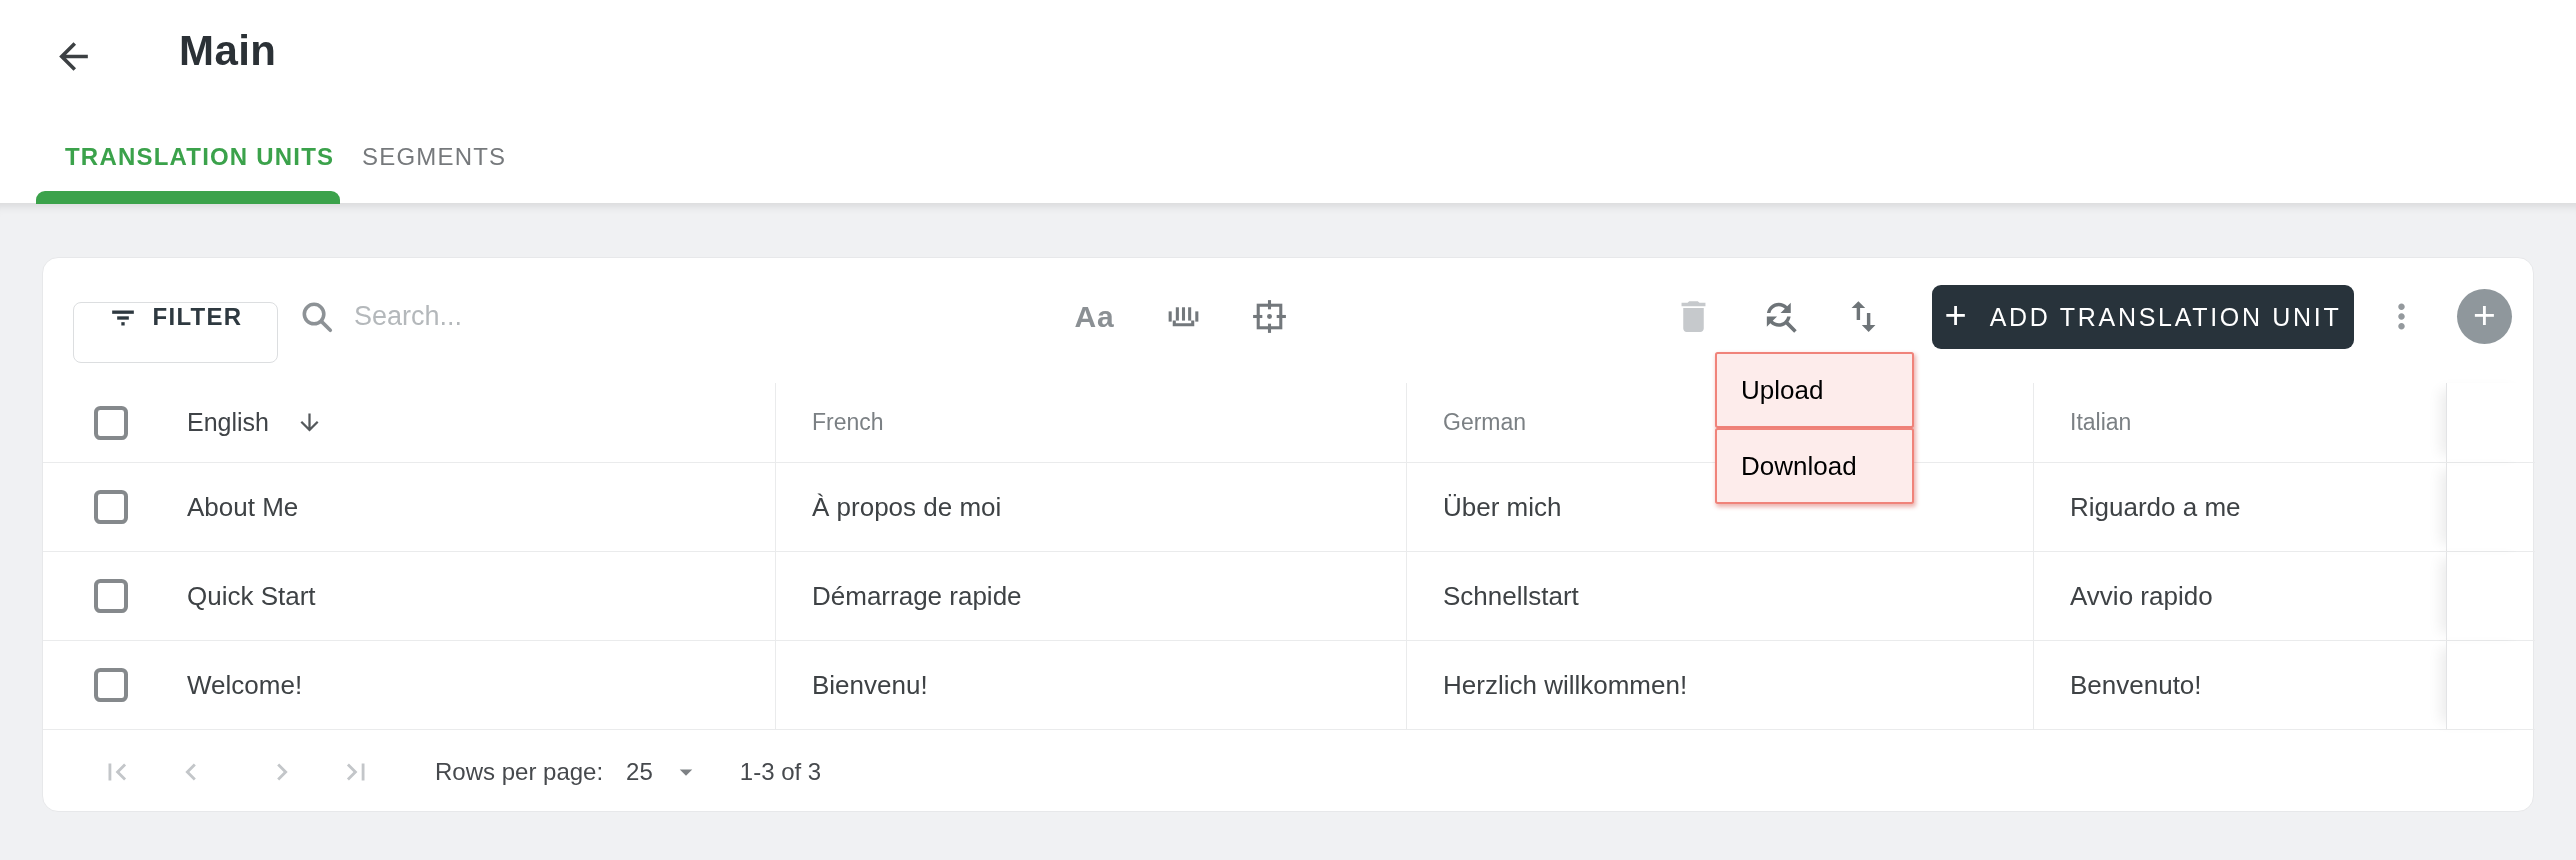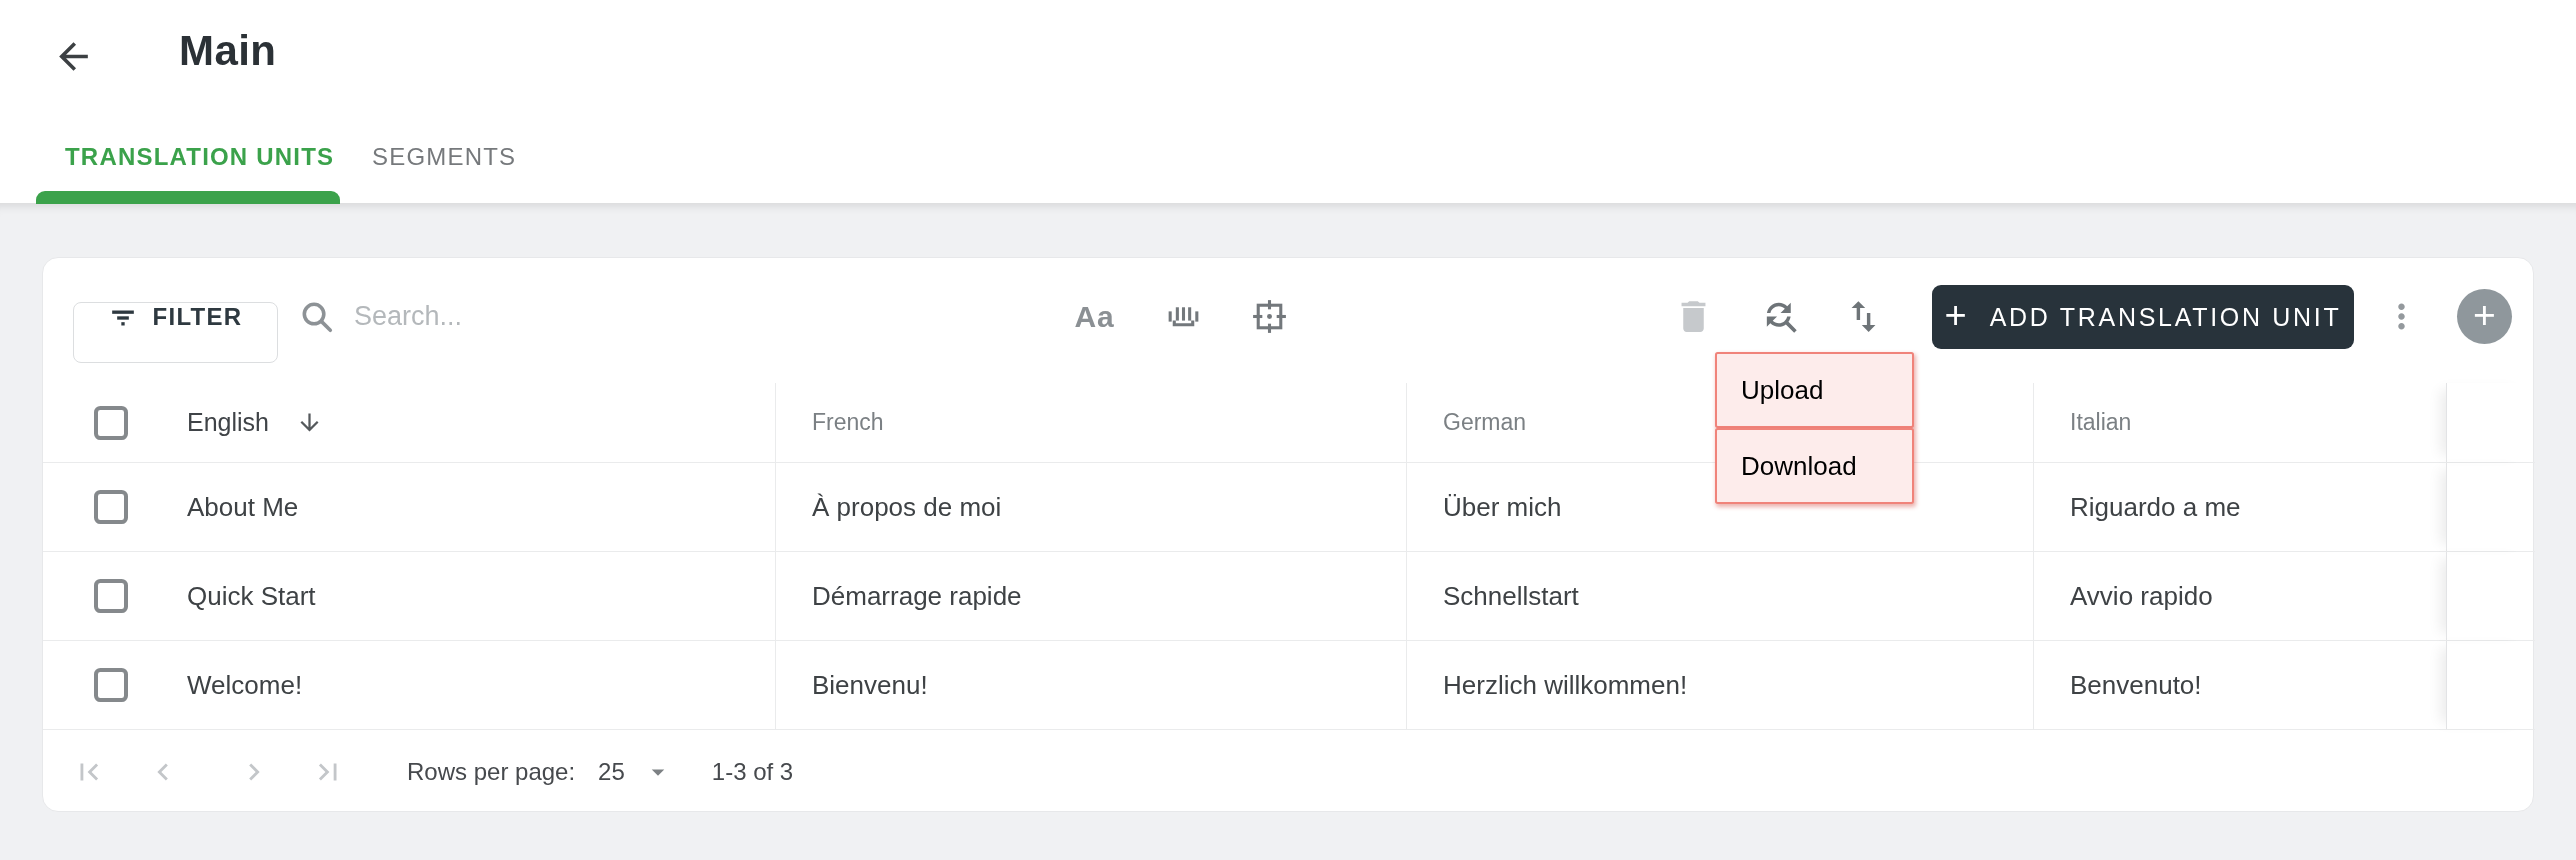--- a/index.html
+++ b/index.html
@@ -10,21 +10,21 @@
     -webkit-font-smoothing:antialiased;
   }
 
   
   .topbar { position:absolute; left:0; top:0; width:2576px; height:203px; background:#fff; z-index:2; }
   .back-btn { position:absolute; left:50px; top:34px; width:47px; height:47px; display:flex; align-items:center; justify-content:center; cursor:pointer; }
   .page-title { position:absolute; left:147px; top:27px; font-size:42px; font-weight:700; color:#2b3136; letter-spacing:0.4px;margin-left:32px; }
 
   .tab { position:absolute; top:143px; font-size:24px; font-weight:600; letter-spacing:1.2px; cursor:pointer; }
   .tab.active { left:65px; color:#3ba24b; }
-  .tab.inactive { left:372px; color:#76797c; font-weight:500; }
+  .tab.inactive { left:362px; color:#76797c; font-weight:500; }
   .tab-underline { position:absolute; left:36px; top:191px; width:304px; height:12.5px; background:#3ba24b; border-radius:9px 9px 0 0; }
 
   
   .page-bg { position:absolute; left:0; top:203px; width:2576px; height:657px; background:#f0f1f3;
              box-shadow: inset 0 10.7px 9px -7.2px rgba(0,0,0,0.10); z-index:1; }
 
   
   .card { position:absolute; left:42px; top:257px; width:2492px; height:555px; background:#fff;
           border:0.9px solid #e7e8ea; border-radius:16px; z-index:3; }
 
@@ -58,21 +58,21 @@
   .cell.vline { border-left:0.9px solid #eaebec; }
   .cell.first { padding-left:51px; }
   .cell.pin { padding-left:0; border-left:0.9px solid #e2e3e5; box-shadow:-12.5px 0 12.5px -7.2px rgba(0,0,0,0.08); }
   .hcell { font-size:23px; color:#7b8084; font-weight:400; }
   .hcell-en { font-size:25px; color:#3f4347; font-weight:500; }
   .checkbox { width:34px; height:34px; border:4.5px solid #85898c; border-radius:6.3px; background:#fff; flex:none; cursor:pointer; }
   .en-label-gap { margin-left:59px; }
   .sort-arrow { margin-left:27px; display:flex; align-items:center; }
 
   
-  .tfoot { display:flex; align-items:center; height:85px; border-top:0.9px solid #eaebec; padding-left:28px; }
+  .tfoot { display:flex; align-items:center; height:85px; border-top:0.9px solid #eaebec; padding-left:56px; }
   .pg-btn { width:36px; height:36px; display:flex; align-items:center; justify-content:center; cursor:pointer; flex:none; }
   .pg-prev { margin-left:38px; } .pg-next { margin-left:55px; } .pg-last { margin-left:38px; }
   .rpp-label { margin-left:61px; font-size:24px; color:#46494d; }
   .rpp-value { margin-left:23px; font-size:24px; color:#46494d; }
   .rpp-caret { margin-left:18px; display:flex; align-items:center; cursor:pointer; }
   .range-label { margin-left:39px; font-size:24px; color:#46494d; }
 
   
   .menu { position:absolute; left:1715px; top:352px; width:199px; z-index:60; }
   .menu-item { height:76px; background:#fdeceb; border:2.7px solid #f0837a; border-radius:2.7px;

